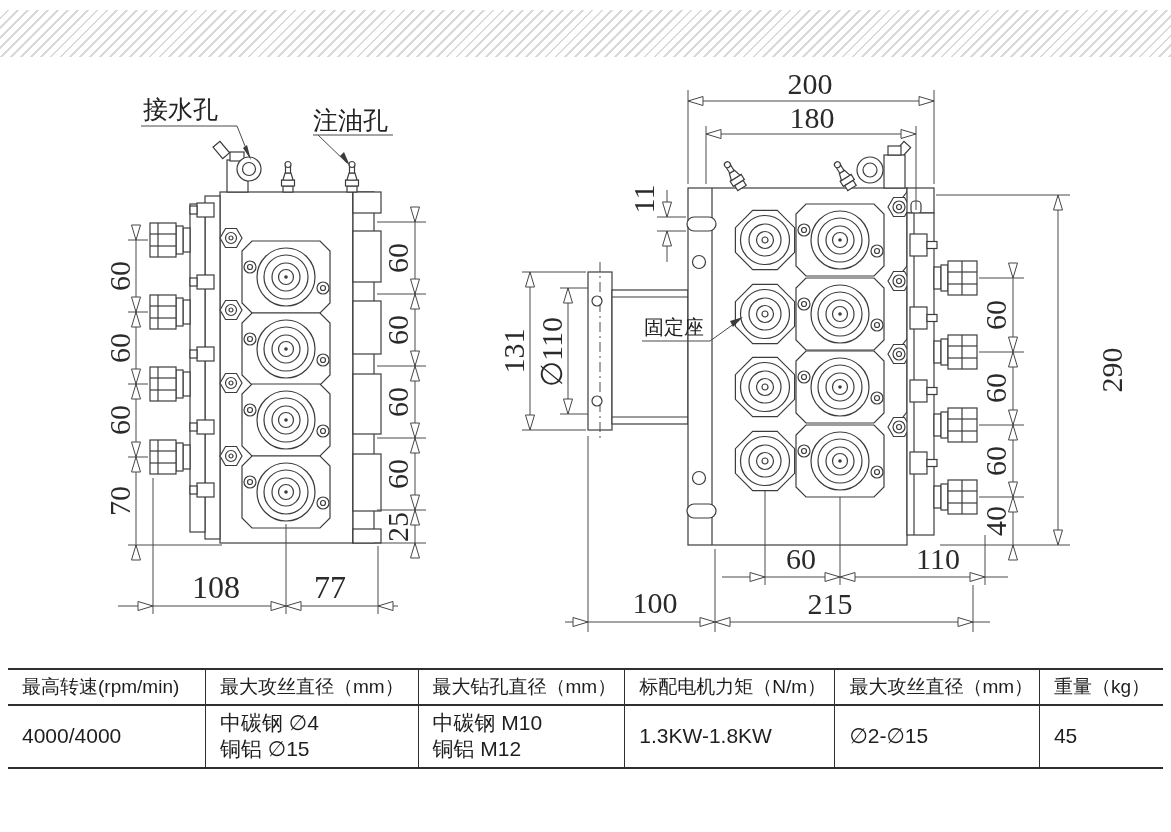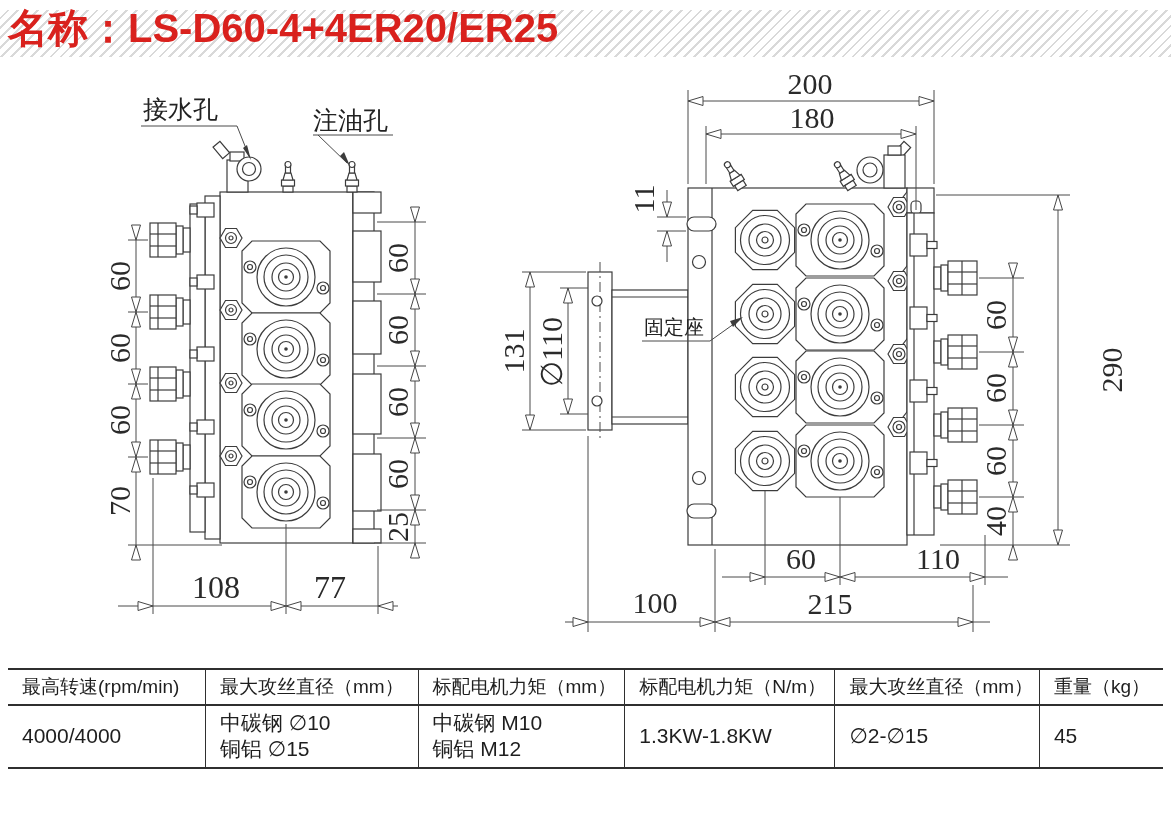--- a/index.html
+++ b/index.html
@@ -27,21 +27,20 @@
   .spec th:first-child,.spec td:first-child{border-left:none;}
   .spec thead th{border-bottom:2px solid #2f2f2f;font-size:19px;height:26px;white-space:nowrap;margin-top:40px;}
   .spec tbody td{font-size:21px;height:48px;line-height:1.25;vertical-align:middle;}
 </style>
 </head>
 <body>
 
 <div class="page">
 
   <div class="titlebar"></div>
-  <div class="title-text">名称：LS-D60-4+4ER20/ER25</div>
 
   <div class="drawing-wrap">
   <svg width="1171" height="660" viewBox="0 0 1171 660">
     <defs>
       <polygon id="arr" points="0,0 -15,-4.5 -15,4.5" fill="#fff" stroke="#464646" stroke-width="1"></polygon>
       <g id="octplate">
         <polygon class="fw" points="-34,-36 34,-36 44,-26 44,26 34,36 -34,36 -44,26 -44,-26"></polygon>
         <circle class="fw" r="29"></circle>
             <circle class="fw" r="22"></circle>
             <circle class="fw" r="14"></circle>
@@ -399,31 +398,31 @@
         <col style="width:18.4%">
         <col style="width:17.9%">
       <col style="width:18.2%">
         <col style="width:17.7%">
         <col style="width:10.7%">
     </colgroup>
     <thead>
       <tr>
         <th>最高转速(rpm/min)</th>
         <th>最大攻丝直径（mm）</th>
-        <th>标配电机力矩（mm）</th>
+        <th>最大钻孔直径（mm）</th>
         <th>标配电机力矩（N/m）</th>
         <th>最大攻丝直径（mm）</th>
         <th>重量（kg）</th>
       </tr>
     </thead>
     <tbody>
       <tr>
         <td>4000/4000</td>
         <td>
-          <div>中碳钢 ∅10</div>
+          <div>中碳钢 ∅4</div>
           <div>铜铝 ∅15</div>
         </td>
         <td>
           <div>中碳钢 M10</div>
           <div>铜铝 M12</div>
         </td>
         <td>1.3KW-1.8KW</td>
         <td>∅2-∅15</td>
         <td>45</td>
       </tr>

